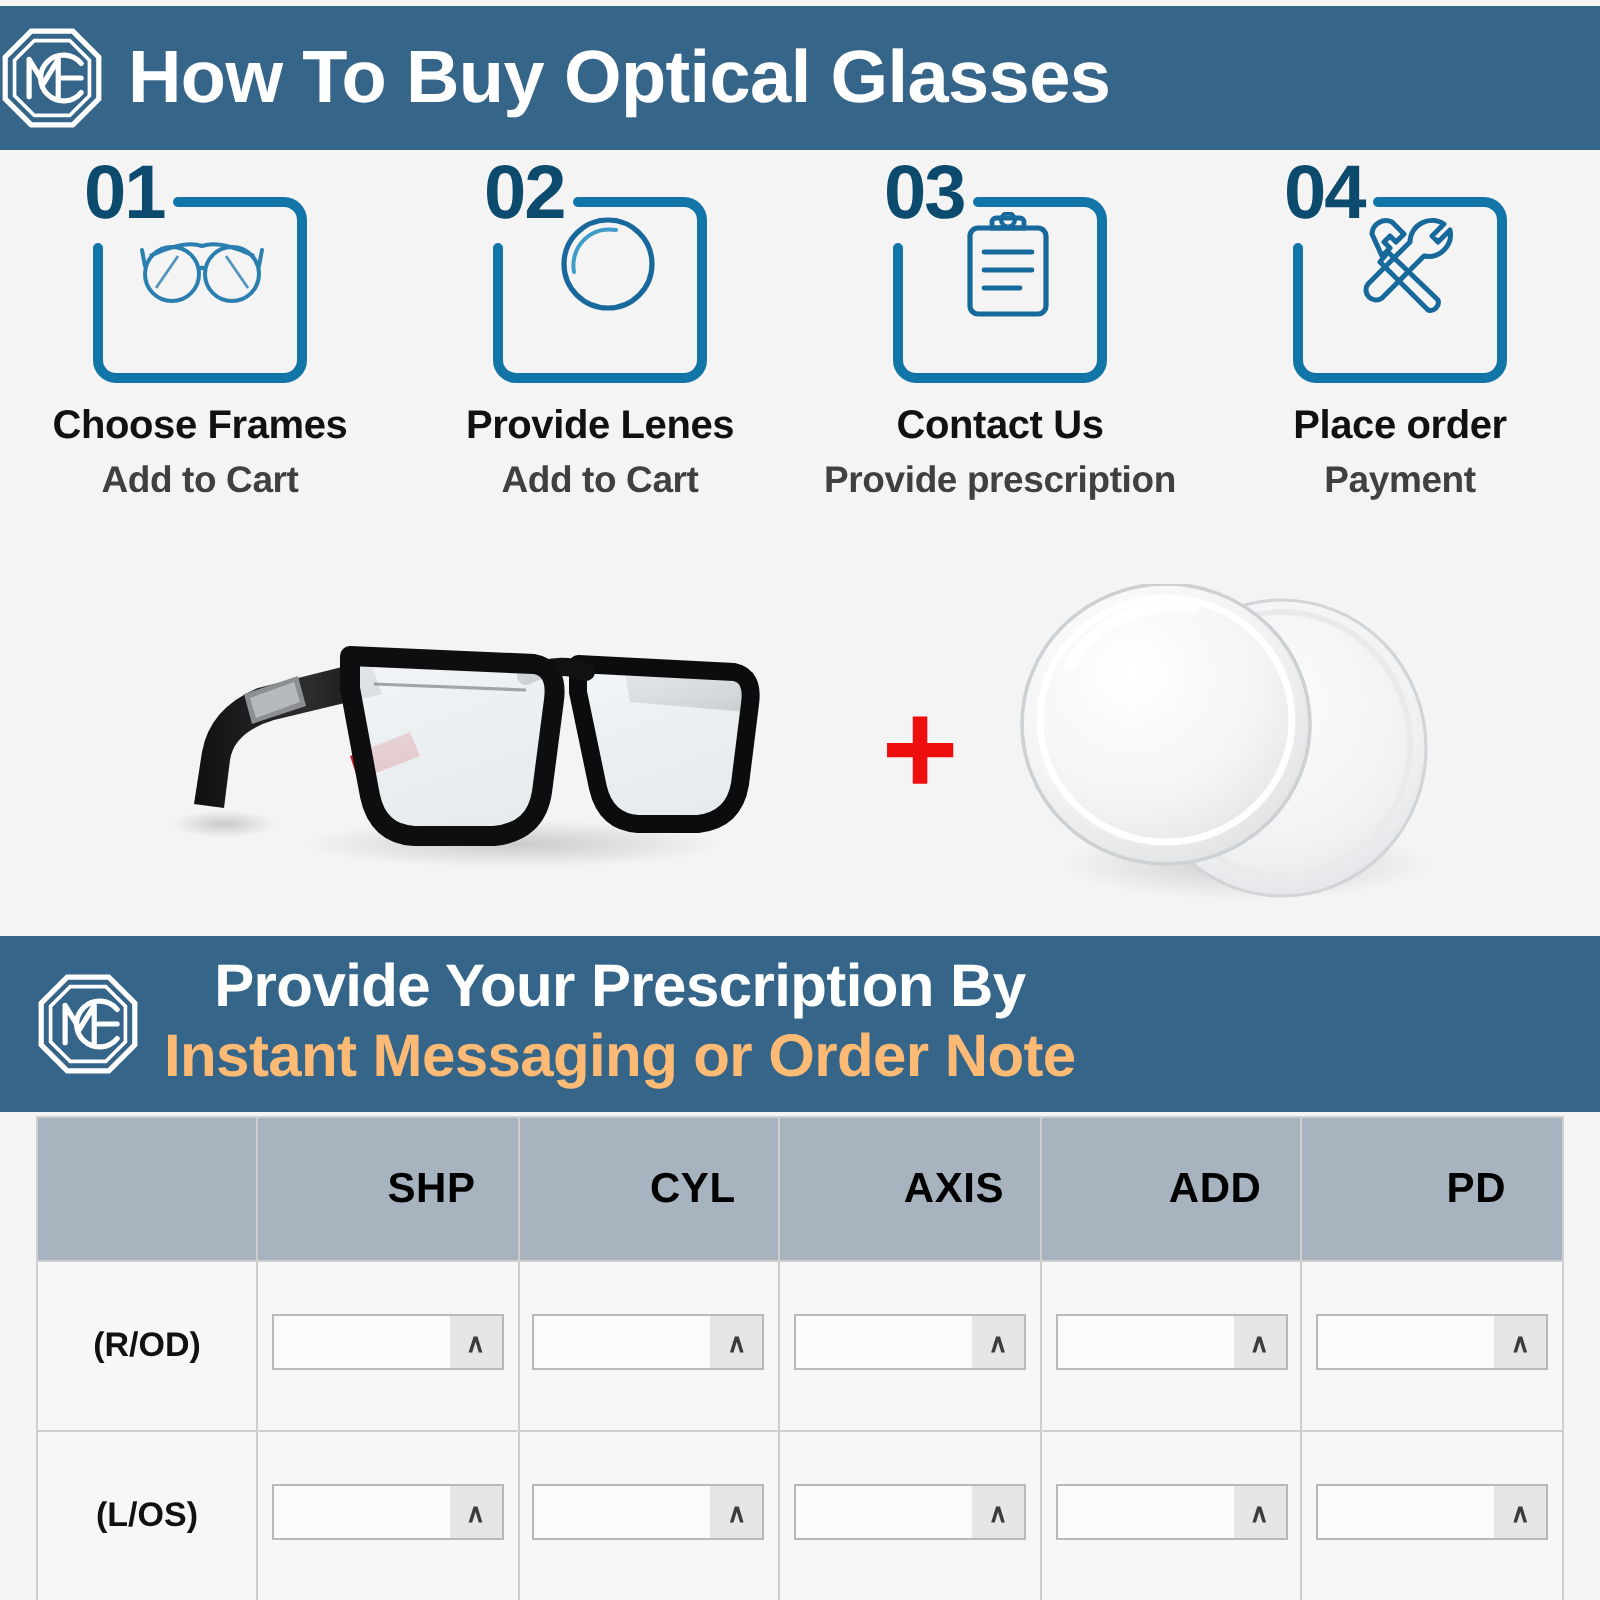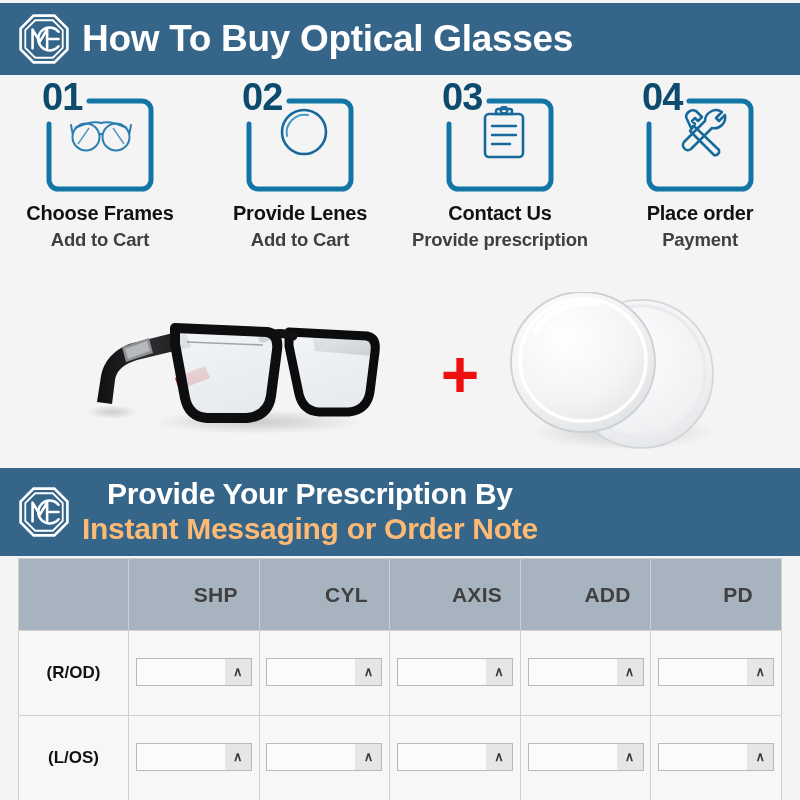--- a/index.html
+++ b/index.html
@@ -8,21 +8,21 @@
     font-family: "Liberation Sans", sans-serif;
     background: #f4f4f4;
     overflow: hidden;
   }
   .page { position: relative; width: 800px; height: 800px; background: #f4f4f4; }
 
   
   .header-banner {
     position: absolute; left: 0; top: 3px; width: 800px; height: 72px;
     background: #36658a;
-    display: flex; align-items: center; padding-left: 18px;
+    display: flex; align-items: center; 
   }
   .logo-octagon { width: 52px; height: 52px; flex: 0 0 52px; margin-right: 12px; }
   .header-title {
     color: #ffffff; font-size: 37px; font-weight: bold;
     letter-spacing: -0.3px; white-space: nowrap;
     font-family: "Liberation Sans", sans-serif;
   }
 
   
   .steps {
@@ -84,21 +84,21 @@
     position: absolute; left: 18px; top: 558px;
     width: 764px; border-collapse: collapse;
     background: #f7f7f7;
   }
   .rx-table td, .rx-table th {
     border: 1px solid #cfcfcf;
     text-align: center; vertical-align: middle;
   }
   .rx-table thead th {
     background: #a7b4c0; height: 72px;
-    font-size: 21px; font-weight: bold; color: #404040;
+    font-size: 21px; font-weight: bold; color: #000000;
     letter-spacing: 0.3px;
     padding-left: 44px;
   }
   .rx-table thead th.corner { width: 110px; }
   .rx-table tbody td { height: 85px; background: #f7f7f7; }
   .row-label { font-size: 17px; font-weight: bold; color: #111111; margin-top: 48px; }
   .spinner {
     display: inline-flex; align-items: stretch;
     width: 116px; height: 28px;
     border: 1px solid #b9b9b9; background: #fbfbfb;

